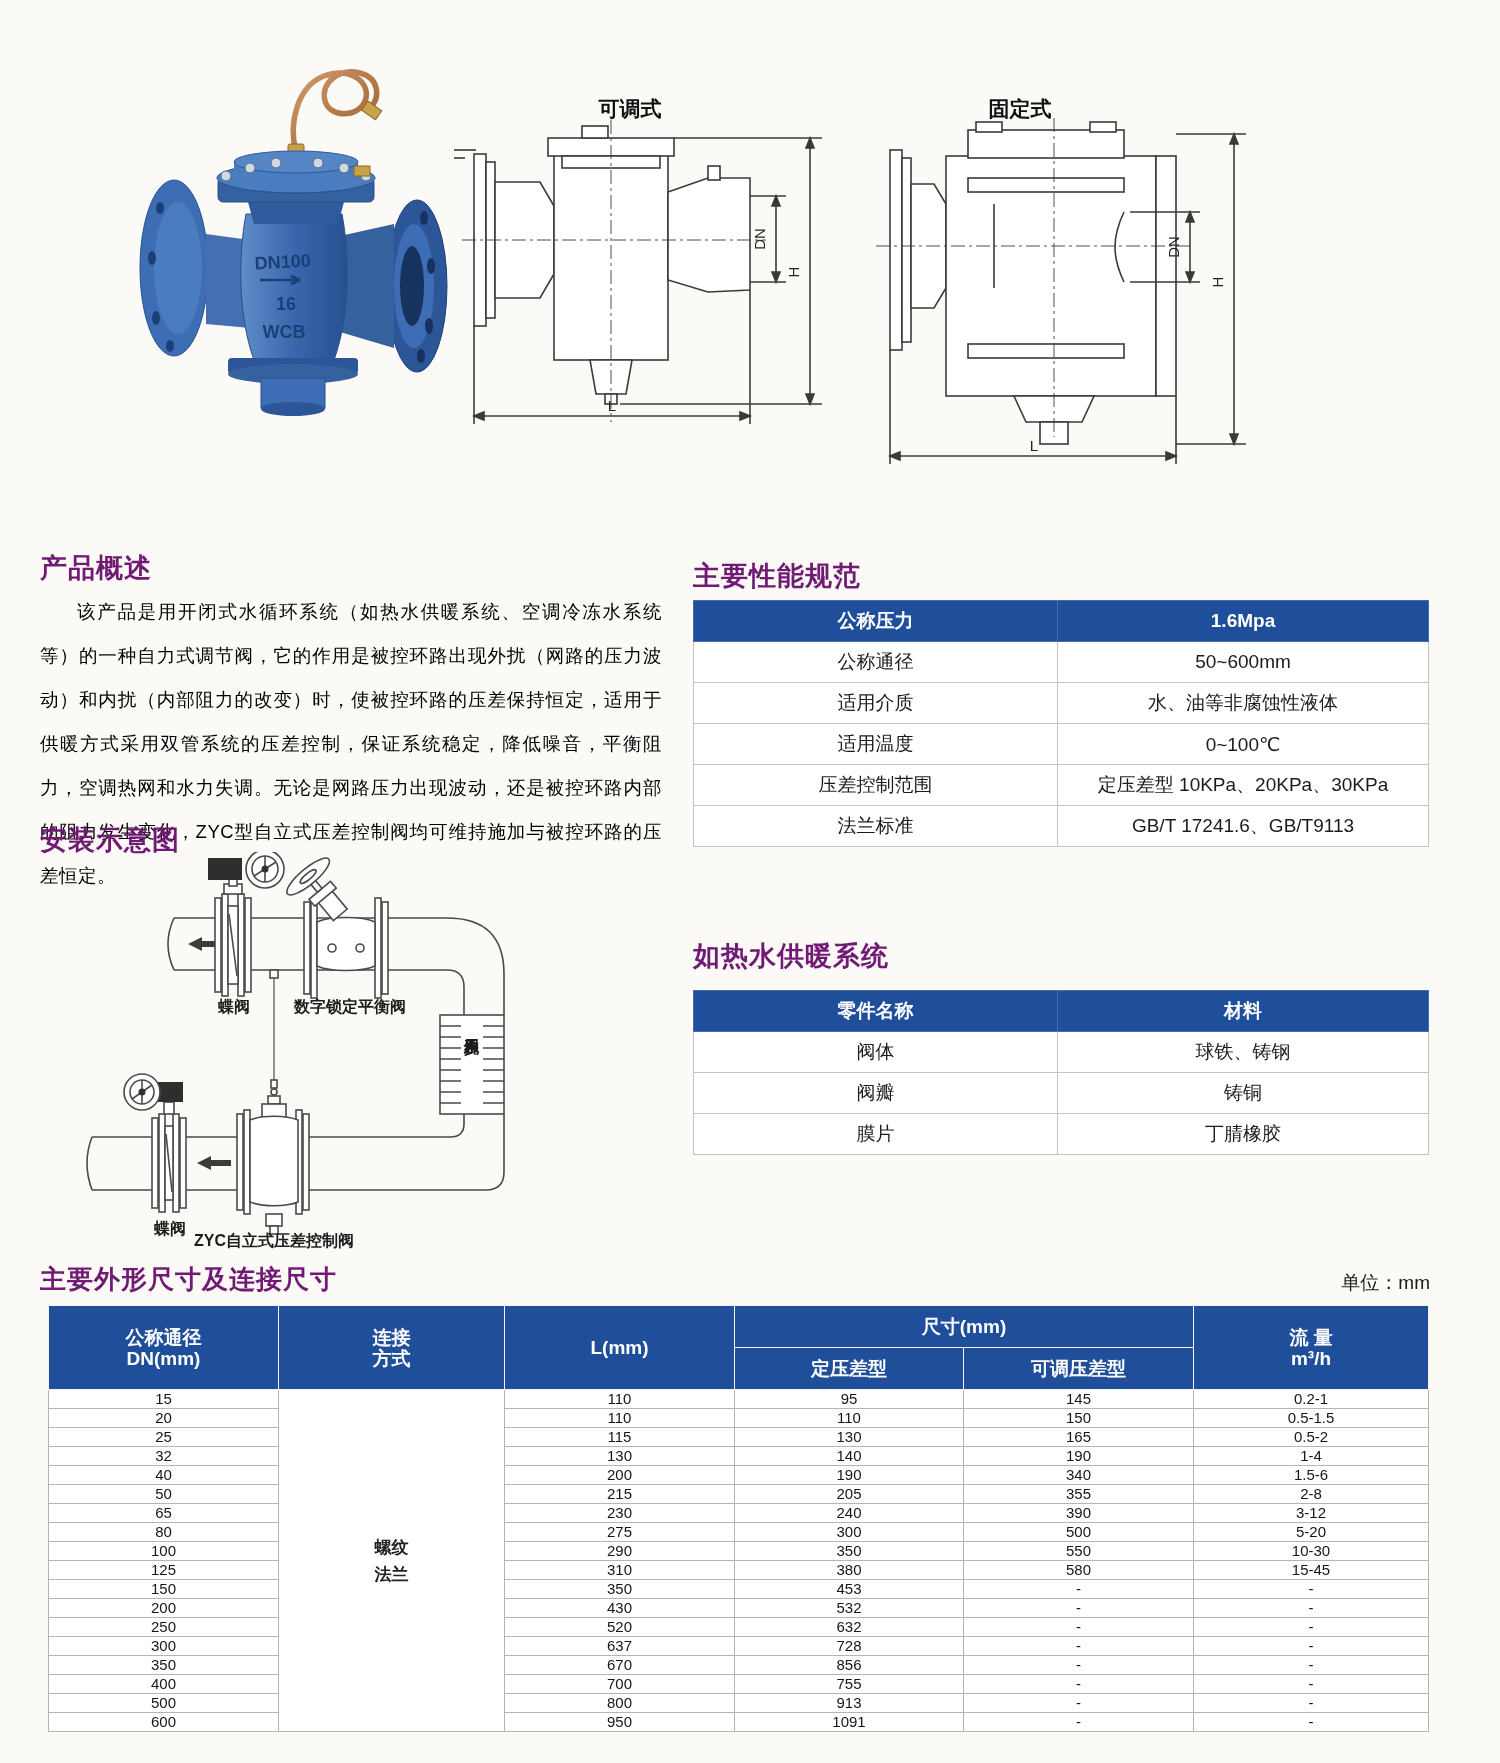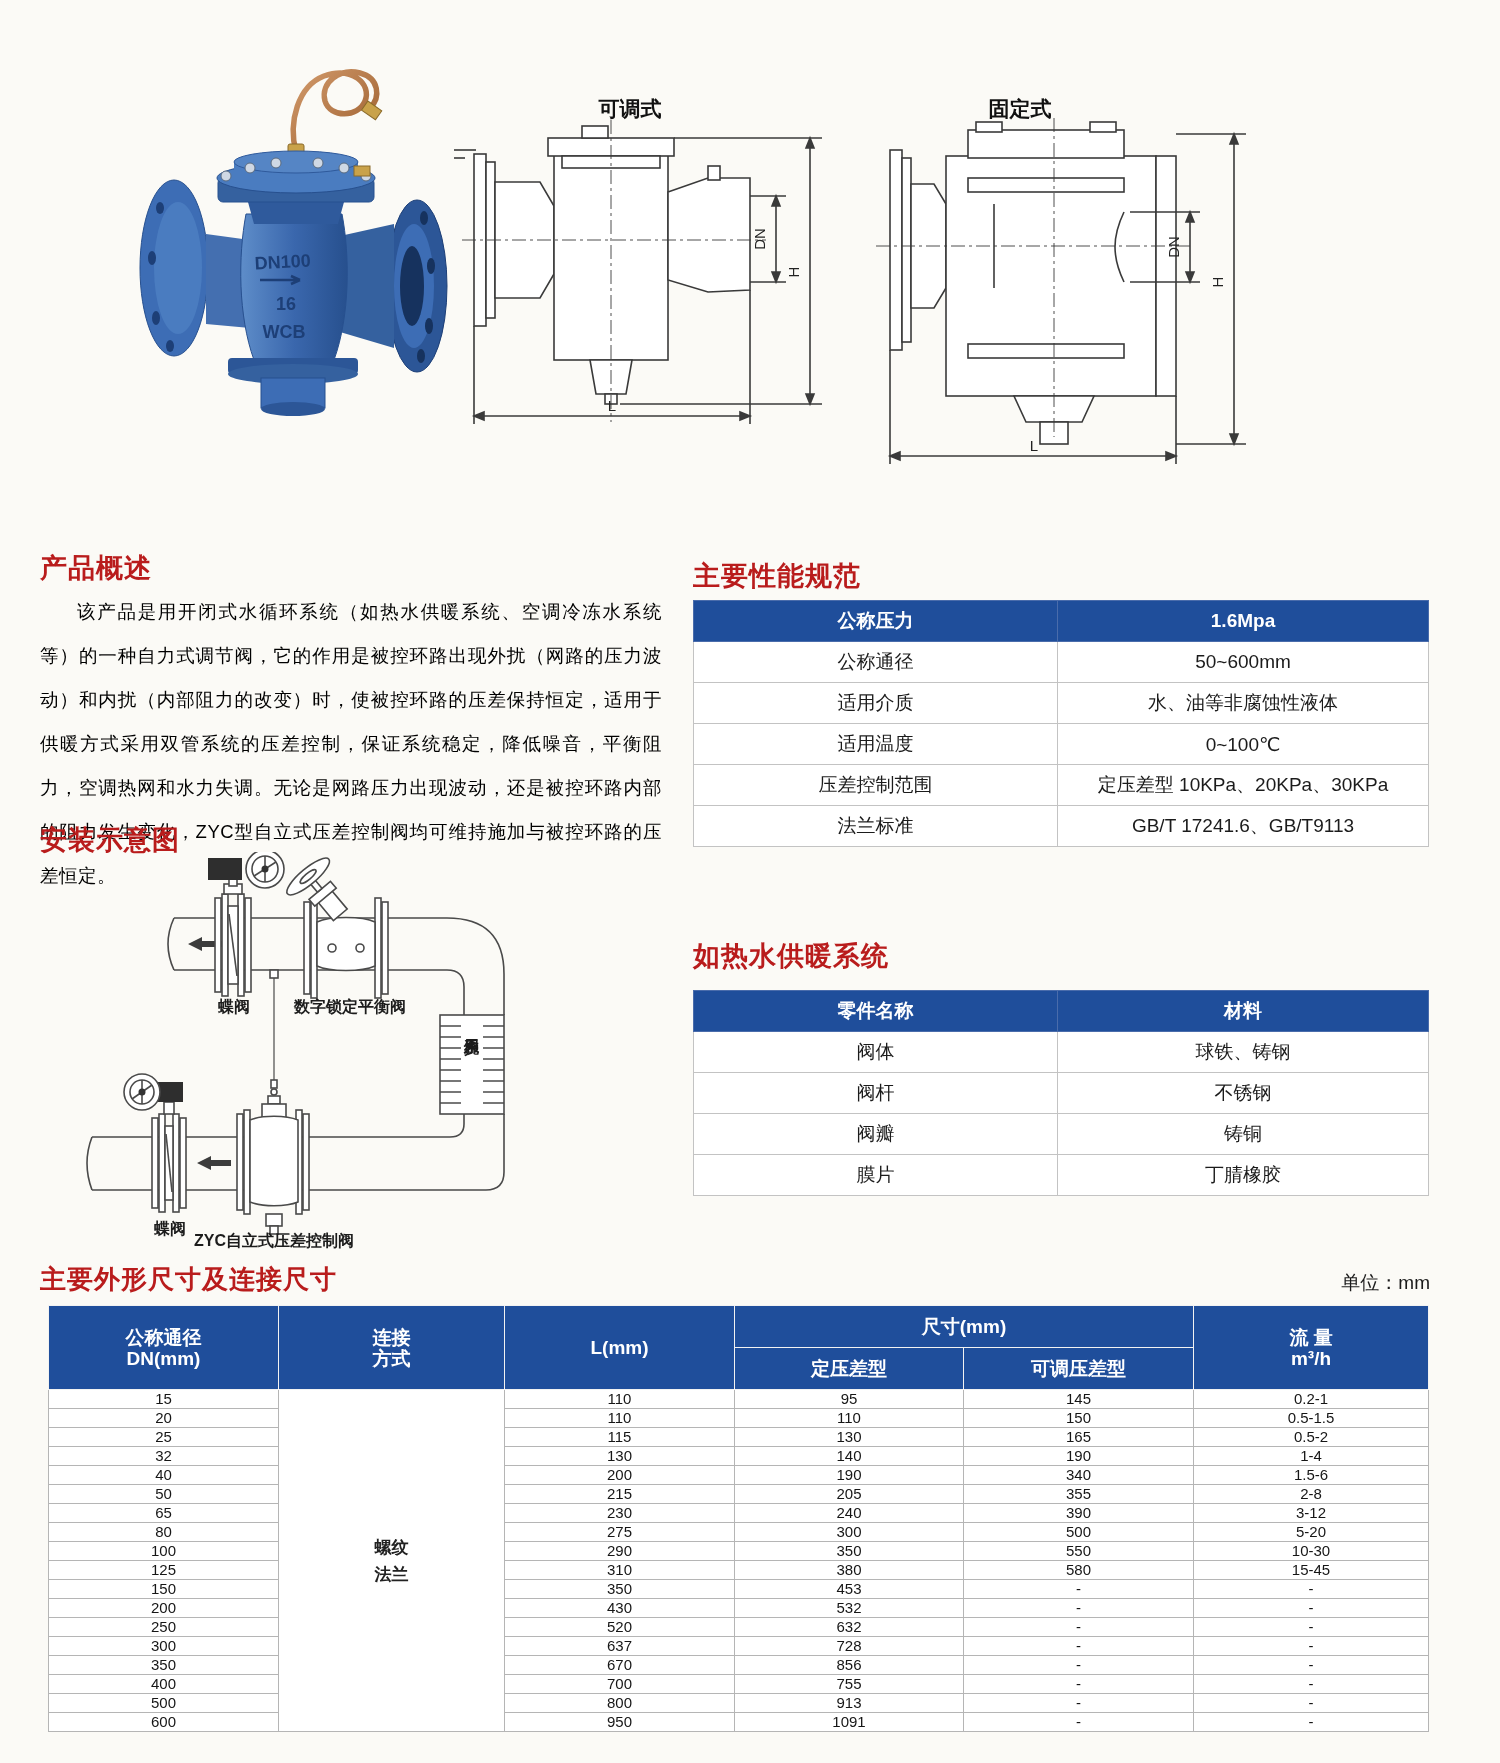--- a/index.html
+++ b/index.html
@@ -1,19 +1,19 @@
 <!DOCTYPE html>
 <html><head>
 <meta charset="utf-8">
 <style>
   html,body{margin:0;padding:0}
   body{width:1500px;height:1763px;background:#fbfaf6;position:relative;overflow:hidden;
        font-family:"Liberation Sans","DejaVu Sans",sans-serif;color:#1e1e1e}
   .abs{position:absolute}
-  h2.sec{margin:0;font-size:27px;font-weight:bold;color:#b91c1c;letter-spacing:1px}
+  h2.sec{margin:0;font-size:27px;font-weight:bold;color:#701a75;letter-spacing:1px}
   .para{margin:0;font-size:18.5px;line-height:44px;text-align:justify;color:#000000;text-indent:2em;letter-spacing:.5px}
   table{border-collapse:collapse;table-layout:fixed}
   .spec{width:735px}
   .spec td{border:1px solid #c3c3c3;height:40px;text-align:center;font-size:19px;color:#1b1b1b;background:#fff;padding:0}
   .spec tr.hd td{background:#1F4E9B;color:#fff;font-weight:bold;border-color:#4a6cab}
   .dims{width:1380px}
   .dims th{background:#1F4E9B;color:#fff;font-weight:bold;font-size:19px;border:1px solid #f2f2f2;height:41px;line-height:21px;padding:0}
   .dims td{border:1px solid #b5b5b5;background:#fff;font-size:15px;height:18px;line-height:18px;text-align:center;padding:0;color:#161616}
   .dims td.conn{font-size:17px;line-height:27px;font-weight:bold;color:#222}
   .unitlbl{font-size:19px;color:#1a1a1a}
@@ -330,24 +330,20 @@
     <thead>
       <tr class="hd">
         <td>零件名称</td>
         <td>材料</td>
       </tr>
     </thead>
     <tbody>
         <tr>
           <td>阀体</td>
           <td>球铁、铸钢</td>
-        </tr>
-        <tr>
-          <td>阀杆</td>
-          <td>不锈钢</td>
         </tr>
         <tr>
           <td>阀瓣</td>
           <td>铸铜</td>
         </tr>
         <tr>
           <td>膜片</td>
           <td>丁腈橡胶</td>
         </tr>
       </tbody>

